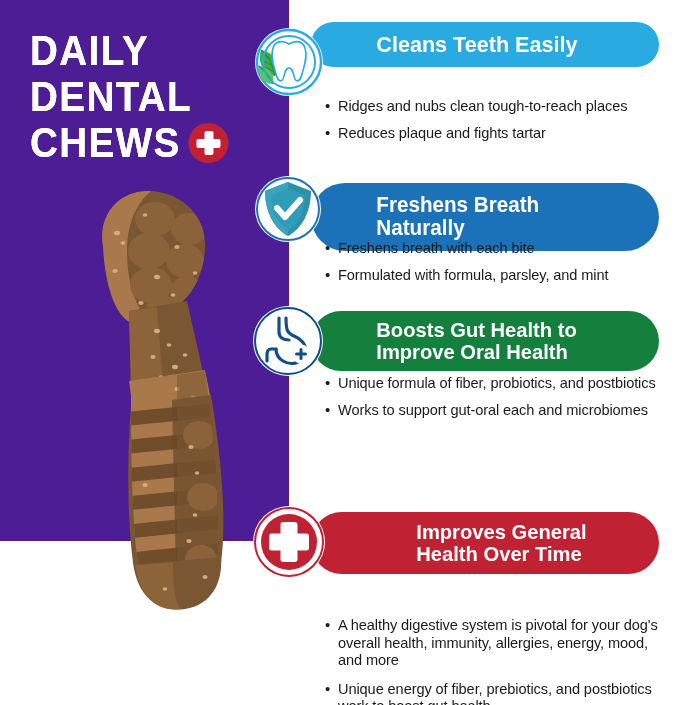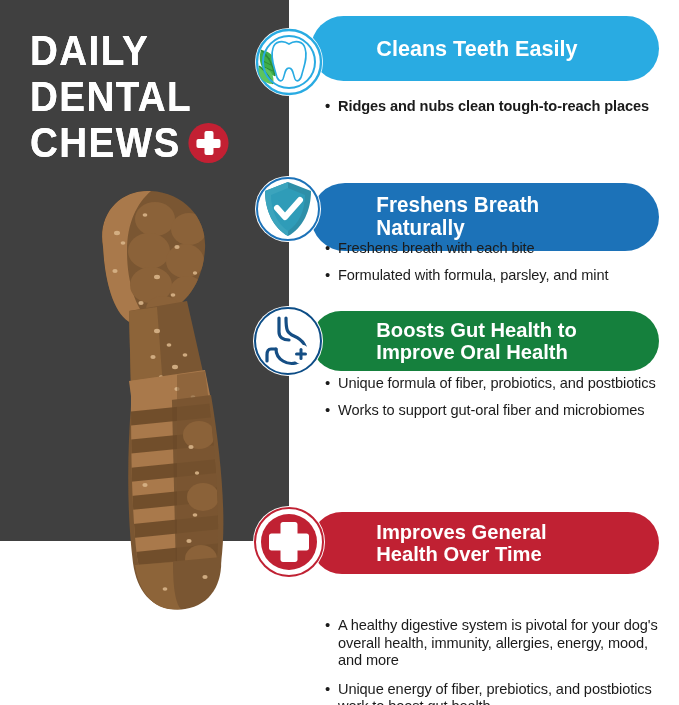--- a/index.html
+++ b/index.html
@@ -6,21 +6,21 @@
   body{
     width:679px;height:705px;overflow:hidden;
     font-family:"Liberation Sans", sans-serif;
     background:#ffffff;
   }
   .poster{position:relative;width:679px;height:705px;background:#fff;overflow:hidden;}
 
   
   .left-panel{
     position:absolute;left:0;top:0;width:289px;height:541px;
-    background:#404040;
+    background:#4c1d95;
   }
   .title-block{
     position:absolute;left:30px;top:28px;width:250px;
   }
   .title-line{
     font-family:"Liberation Sans", sans-serif;
     font-weight:bold;
     color:#ffffff;
     font-size:42px;
     line-height:46px;
@@ -86,36 +86,36 @@
     position:relative;padding-left:13px;
     font-size:14.6px;line-height:17.5px;
     margin-bottom:9px;
     letter-spacing:-0.1px;
   }
   .bullet::before{
     content:"\2022";position:absolute;left:0;top:-1px;font-size:15px;color:#1b1b1b;
   }
 
   
-  #sec1 .banner{top:16px;left:22px;width:348px;height:65px;background:#29abe2;}
+  #sec1 .banner{top:22px;left:22px;width:348px;height:45px;background:#29abe2;}
   #sec1 .banner-text{font-size:22.5px;}
   #sec1 .icon-badge{left:-34px;top:28px;width:68px;height:68px;}
-  #sec1 .bullets{top:98px;font-weight:bold;}
+  #sec1 .bullets{top:98px;}
 
   #sec2 .banner{top:183px;left:22px;width:348px;height:68px;background:#1c72b8;}
   #sec2 .banner-text{font-size:21.5px;}
   #sec2 .icon-badge{left:-34px;top:176px;width:66px;height:66px;}
   #sec2 .bullets{top:240px;}
 
   #sec3 .banner{top:311px;left:22px;width:348px;height:60px;background:#15803d;}
   #sec3 .banner-text{font-size:21px;}
   #sec3 .icon-badge{left:-36px;top:306px;width:70px;height:70px;}
   #sec3 .bullets{top:375px;}
 
-  #sec4 .banner{top:512px;left:22px;width:348px;height:62px;background:#c02133;}
+  #sec4 .banner{top:512px;left:22px;width:348px;height:62px;background:#c02133;justify-content:center;}
   #sec4 .banner-text{font-size:21px;}
   #sec4 .icon-badge{left:-36px;top:506px;width:72px;height:72px;}
   #sec4 .bullets{top:578px;margin-top:39px;}
   #sec4 .bullet{margin-bottom:11px;}
 </style>
 </head>
 <body>
 
 <div class="poster">
 
@@ -275,20 +275,21 @@
 
           <circle cx="34" cy="34" r="26" fill="none" stroke="#29abe2" stroke-width="2"></circle>
           <path d="M34,16 C28,12 20,13 18,20 C15,29 19,38 21,46
                    C22,52 26,55 28,51 C30,46 30,40 34,40
                    C38,40 38,46 40,51 C42,55 46,52 47,46
                    C49,38 53,29 50,20 C48,13 40,12 34,16 Z" fill="#ffffff" stroke="#29abe2" stroke-width="1.6"></path>
         </svg>
       </div>
       <div class="bullets">
         <div class="bullet">Ridges and nubs clean tough-to-reach places</div>
+        <div class="bullet">Reduces plaque and fights tartar</div>
       </div>
     </div>
 
     <div class="section" id="sec2">
       <div class="banner">
         <div class="banner-text">Freshens Breath Naturally</div>
       </div>
       <div class="icon-badge">
         <svg viewBox="0 0 66 66" width="66" height="66">
           <circle cx="33" cy="33" r="32" fill="#ffffff"></circle>
@@ -322,21 +323,21 @@
           </g>
           <circle cx="48" cy="48" r="9.5" fill="#ffffff"></circle>
           <g stroke="#154e84" stroke-width="3" stroke-linecap="round">
             <path d="M48,43.5 L48,52.5"></path>
             <path d="M43.5,48 L52.5,48"></path>
           </g>
         </svg>
       </div>
       <div class="bullets">
         <div class="bullet">Unique formula of fiber, probiotics, and postbiotics</div>
-        <div class="bullet">Works to support gut-oral fiber and microbiomes</div>
+        <div class="bullet">Works to support gut-oral each and microbiomes</div>
       </div>
     </div>
 
     <div class="section" id="sec4">
       <div class="banner">
         <div class="banner-text">Improves General
 Health Over Time</div>
       </div>
       <div class="icon-badge">
         <svg viewBox="0 0 72 72" width="72" height="72">

